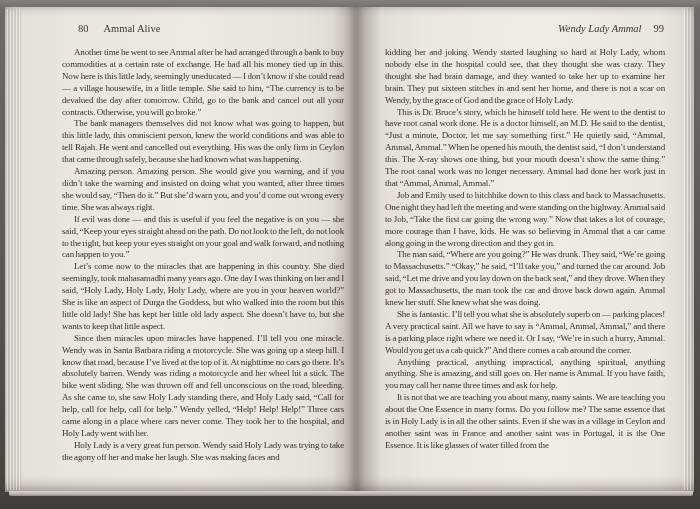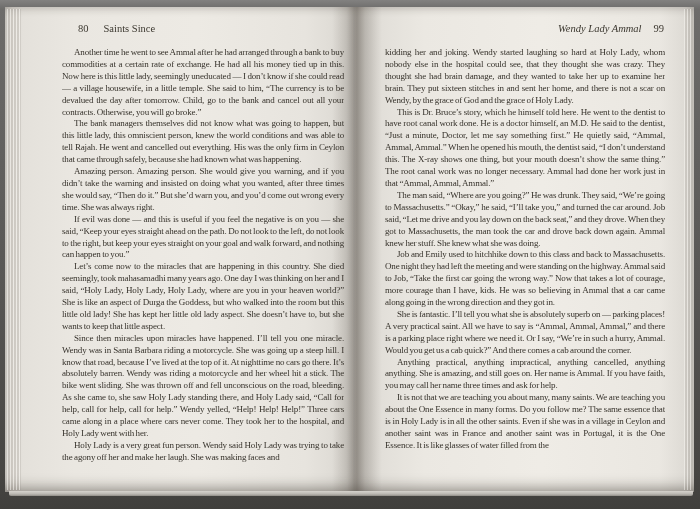--- a/index.html
+++ b/index.html
@@ -66,45 +66,45 @@
   .body-right p:first-child { text-indent:0; }
 </style>
 </head>
 <body>
 
 <div class="scene">
 
   <div class="page page-left">
     <div class="running-head head-left">
       <span>80</span>
-      <span>Saints Since</span>
+      <span>Ammal Alive</span>
     </div>
     <div class="body-text body-left" id="left-body">
         <p>Another time he went to see Ammal after he had arranged through a bank to buy commodities at a certain rate of exchange. He had all his money tied up in this. Now here is this little lady, seemingly uneducated — I don’t know if she could read — a village housewife, in a little temple. She said to him, “The currency is to be devalued the day after tomorrow. Child, go to the bank and cancel out all your contracts. Otherwise, you will go broke.”</p>
         <p>The bank managers themselves did not know what was going to happen, but this little lady, this omniscient person, knew the world conditions and was able to tell Rajah. He went and cancelled out everything. His was the only firm in Ceylon that came through safely, because she had known what was happening.</p>
         <p>Amazing person. Amazing person. She would give you warning, and if you didn’t take the warning and insisted on doing what you wanted, after three times she would say, “Then do it.” But she’d warn you, and you’d come out wrong every time. She was always right.</p>
         <p>If evil was done — and this is useful if you feel the negative is on you — she said, “Keep your eyes straight ahead on the path. Do not look to the left, do not look to the right, but keep your eyes straight on your goal and walk forward, and nothing can happen to you.”</p>
         <p>Let’s come now to the miracles that are happening in this country. She died seemingly, took mahasamadhi many years ago. One day I was thinking on her and I said, “Holy Lady, Holy Lady, Holy Lady, where are you in your heaven world?” She is like an aspect of Durga the Goddess, but who walked into the room but this little old lady! She has kept her little old lady aspect. She doesn’t have to, but she wants to keep that little aspect.</p>
         <p>Since then miracles upon miracles have happened. I’ll tell you one miracle. Wendy was in Santa Barbara riding a motorcycle. She was going up a steep hill. I know that road, because I’ve lived at the top of it. At nighttime no cars go there. It’s absolutely barren. Wendy was riding a motorcycle and her wheel hit a stick. The bike went sliding. She was thrown off and fell unconscious on the road, bleeding. As she came to, she saw Holy Lady standing there, and Holy Lady said, “Call for help, call for help, call for help.” Wendy yelled, “Help! Help! Help!” Three cars came along in a place where cars never come. They took her to the hospital, and Holy Lady went with her.</p>
         <p>Holy Lady is a very great fun person. Wendy said Holy Lady was trying to take the agony off her and make her laugh. She was making faces and</p>
       </div>
   </div>
 
   <div class="page page-right">
     <div class="running-head head-right">
       <span class="head-title-italic">Wendy Lady Ammal</span>
       <span>99</span>
     </div>
     <div class="body-text body-right" id="right-body">
         <p>kidding her and joking. Wendy started laughing so hard at Holy Lady, whom nobody else in the hospital could see, that they thought she was crazy. They thought she had brain damage, and they wanted to take her up to examine her brain. They put sixteen stitches in and sent her home, and there is not a scar on Wendy, by the grace of God and the grace of Holy Lady.</p>
         <p>This is Dr. Bruce’s story, which he himself told here. He went to the dentist to have root canal work done. He is a doctor himself, an M.D. He said to the dentist, “Just a minute, Doctor, let me say something first.” He quietly said, “Ammal, Ammal, Ammal.” When he opened his mouth, the dentist said, “I don’t understand this. The X-ray shows one thing, but your mouth doesn’t show the same thing.” The root canal work was no longer necessary. Ammal had done her work just in that “Ammal, Ammal, Ammal.”</p>
+        <p>Job and Emily used to hitchhike down to this class and back to Massachusetts. One night they had left the meeting and were standing on the highway. Ammal said to Job, “Take the first car going the wrong way.” Now that takes a lot of courage, more courage than I have, kids. He was so believing in Ammal that a car came along going in the wrong direction and they got in.</p>
         <p>The man said, “Where are you going?” He was drunk. They said, “We’re going to Massachusetts.” “Okay,” he said, “I’ll take you,” and turned the car around. Job said, “Let me drive and you lay down on the back seat,” and they drove. When they got to Massachusetts, the man took the car and drove back down again. Ammal knew her stuff. She knew what she was doing.</p>
-        <p>Job and Emily used to hitchhike down to this class and back to Massachusetts. One night they had left the meeting and were standing on the highway. Ammal said to Job, “Take the first car going the wrong way.” Now that takes a lot of courage, more courage than I have, kids. He was so believing in Ammal that a car came along going in the wrong direction and they got in.</p>
         <p>She is fantastic. I’ll tell you what she is absolutely superb on — parking places! A very practical saint. All we have to say is “Ammal, Ammal, Ammal,” and there is a parking place right where we need it. Or I say, “We’re in such a hurry, Ammal. Would you get us a cab quick?” And there comes a cab around the corner.</p>
-        <p>Anything practical, anything impractical, anything cancelled, anything anything. She is amazing, and still goes on. Her name is Ammal. If you have faith, you may call her name three times and ask for help.</p>
+        <p>Anything practical, anything impractical, anything spiritual, anything anything. She is amazing, and still goes on. Her name is Ammal. If you have faith, you may call her name three times and ask for help.</p>
         <p>It is not that we are teaching you about many, many saints. We are teaching you about the One Essence in many forms. Do you follow me? The same essence that is in Holy Lady is in all the other saints. Even if she was in a village in Ceylon and another saint was in France and another saint was in Portugal, it is the One Essence. It is like glasses of water filled from the</p>
       </div>
   </div>
 
   <div class="gutter"></div>
   <div class="bottom-stack-edge"></div>
 
 </div>
 
 </body></html>

